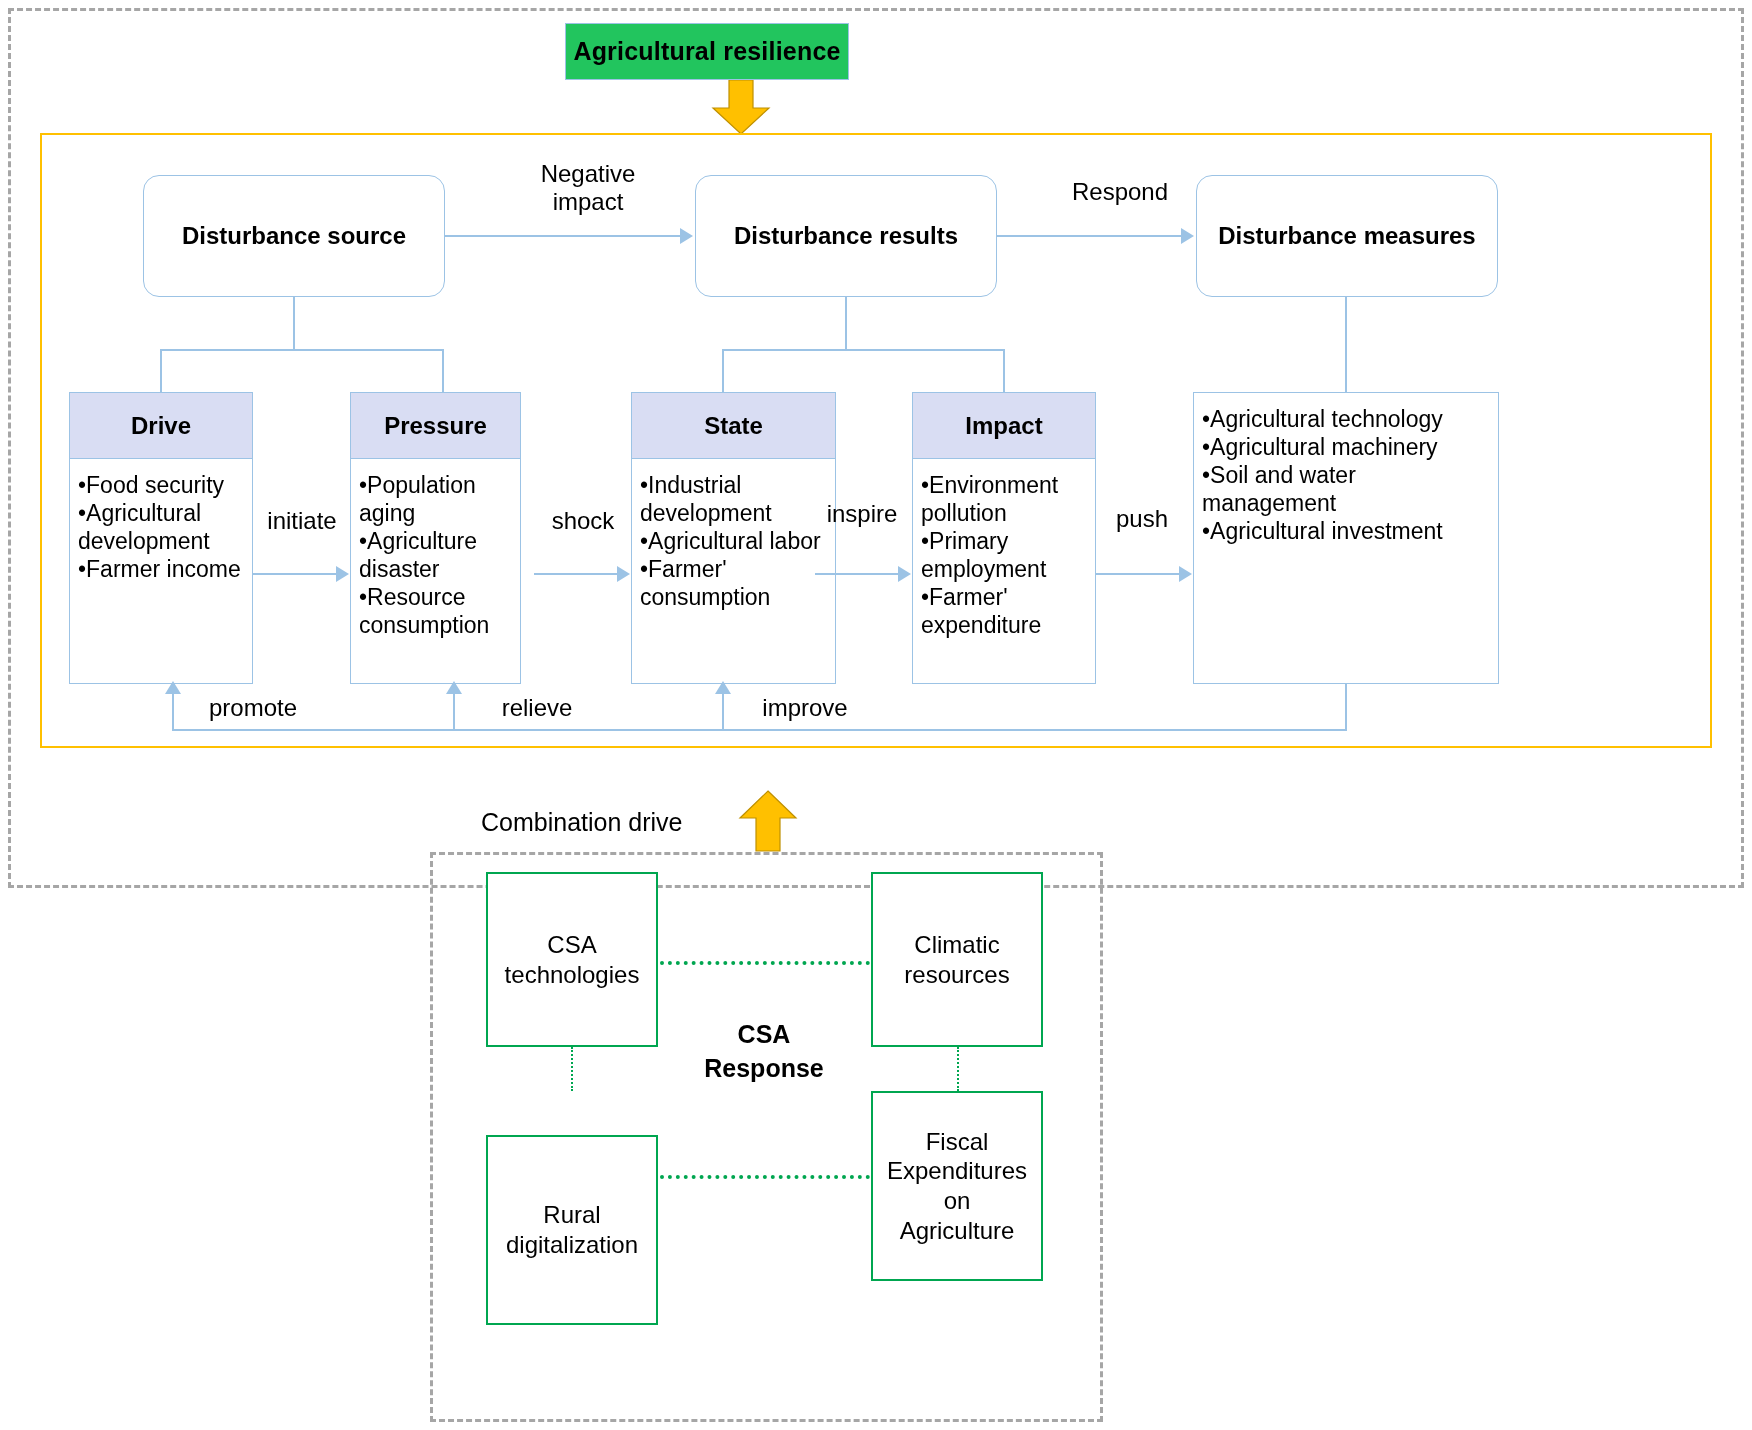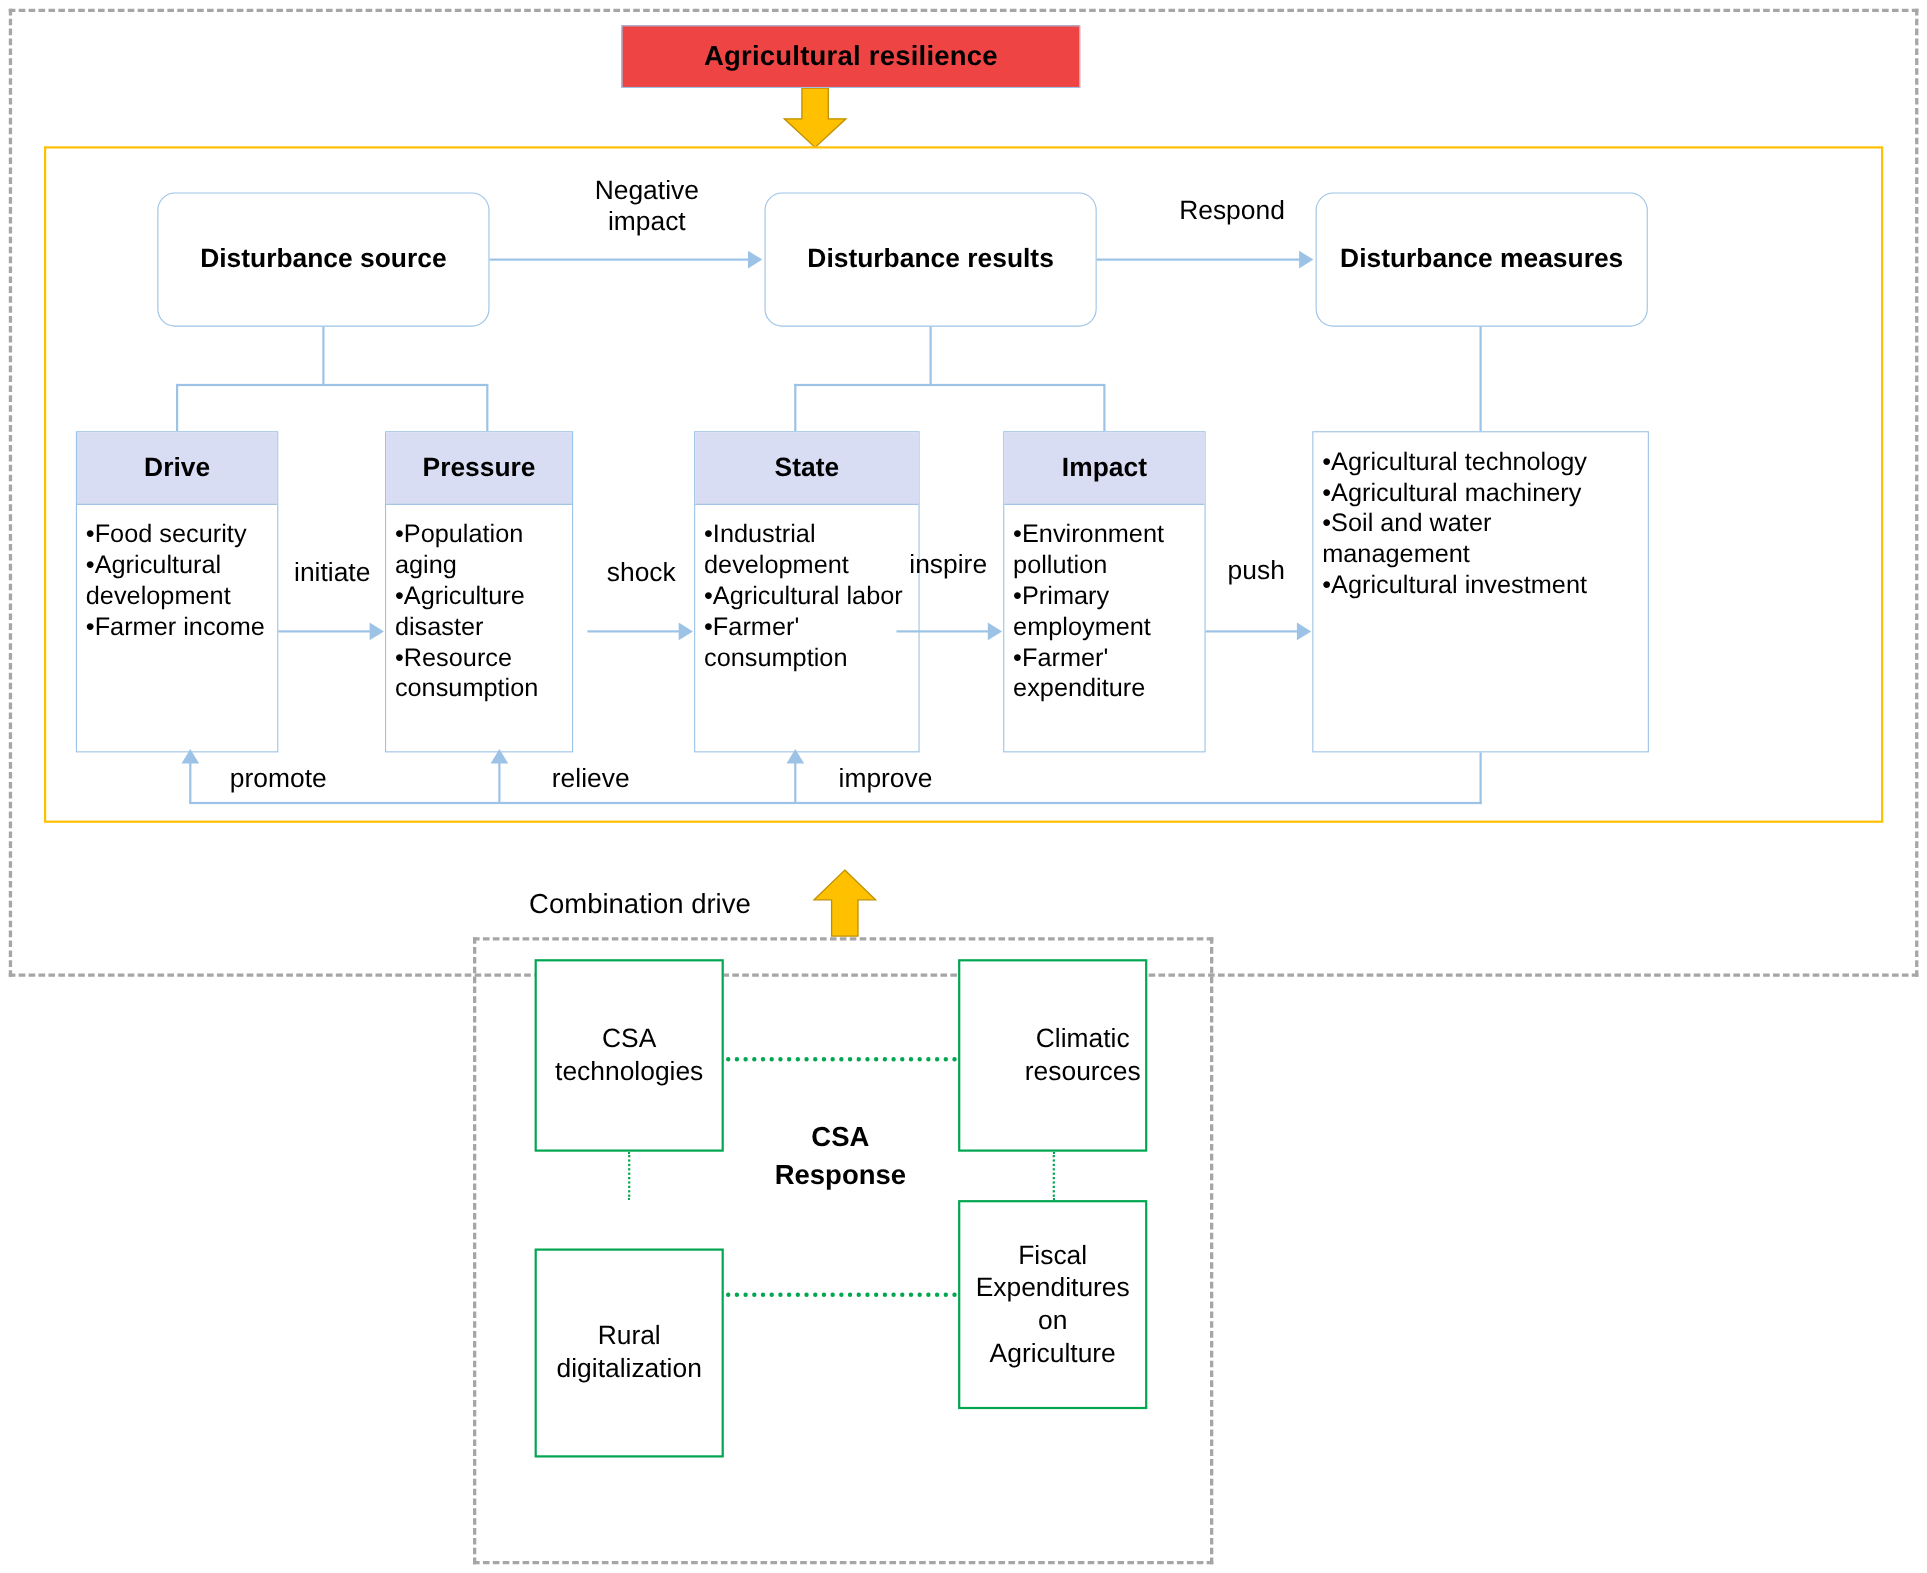--- a/index.html
+++ b/index.html
@@ -24,23 +24,23 @@
     background:transparent;
   }
   
   .yellow-frame{
     border:2px solid #ffc000;
     left:40px; top:133px; width:1672px; height:615px;
   }
 
   
   .title-box{
-    left:565px; top:23px; width:417px; height:57px;
+    left:565px; top:23px; width:284px; height:57px;
     border:1.6px solid #9cc3e5;
-    background:#ef4444;
+    background:#22c55e;
     display:flex;align-items:center;justify-content:center;
     font-size:25px; font-weight:bold; letter-spacing:.2px;
   }
 
   
   .round-box{
     border:1.6px solid #9cc3e5;
     border-radius:16px;
     background:#ffffff;
     display:flex;align-items:center;justify-content:center;
@@ -123,21 +123,21 @@
   
   .green-box{
     border:2.5px solid #00a650;
     background:#ffffff;
     display:flex;align-items:center;justify-content:center;
     text-align:center;
     font-size:24px;line-height:1.24;
     padding:4px;
   }
   #csa-tech   {left:486px; top:872px;  width:172px; height:175px;}
-  #csa-clim   {left:871px; top:872px;  width:172px; height:175px;justify-content:flex-end;}
+  #csa-clim   {left:871px; top:872px;  width:172px; height:175px;}
   #csa-rural  {left:486px; top:1135px; width:172px; height:190px;}
   #csa-fiscal {left:871px; top:1091px; width:172px; height:190px;}
 
   .csa-center{
     position:absolute;left:689px;top:1018px;width:150px;
     text-align:center;font-size:25px;font-weight:bold;line-height:1.35;
   }
 
   
   .dot-h{

